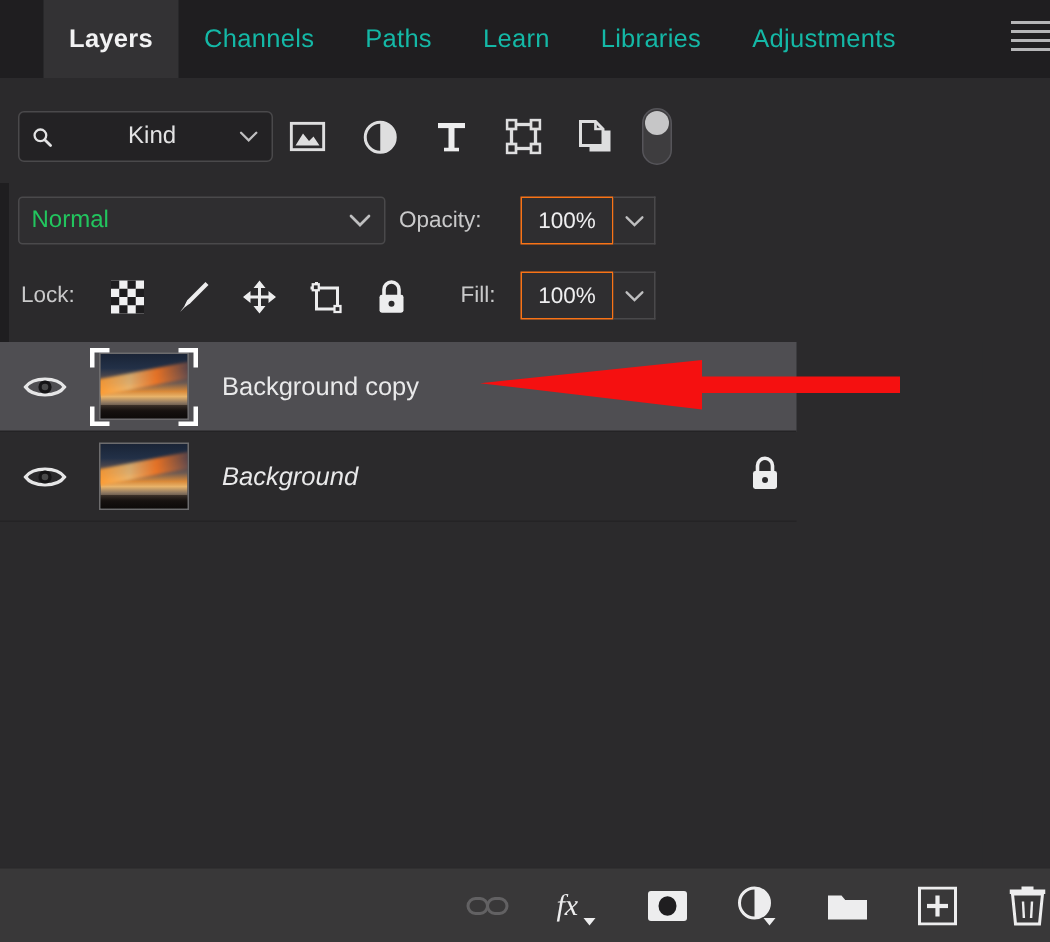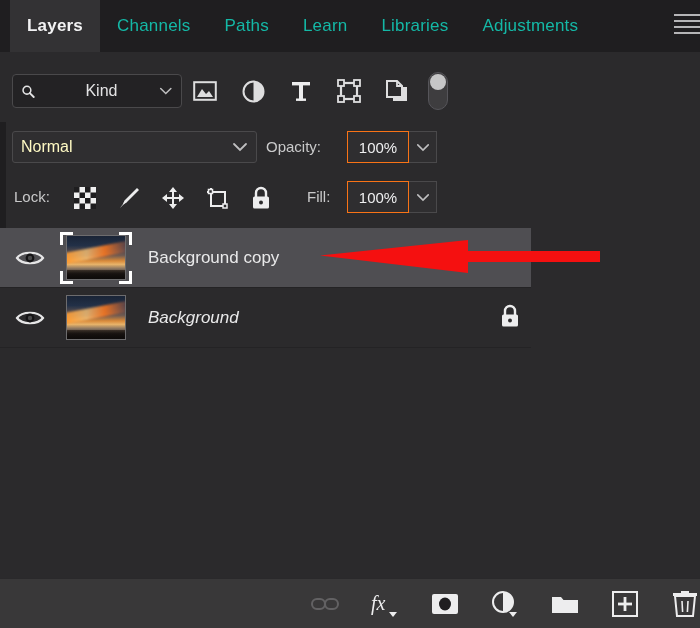--- a/index.html
+++ b/index.html
@@ -8,21 +8,21 @@
     background: #2b2a2c;
     font-family: "Liberation Sans", sans-serif;
     overflow: hidden;
   }
   .panel { position: relative; width: 700px; height: 628px; background: #2b2a2c; }
 
   
   .tabbar {
     position: absolute; left: 0; top: 0; width: 700px; height: 52px;
     background: #1f1e20;
-    display: flex; align-items: stretch;
+    display: flex; align-items: stretch; padding-left: 19px;
   }
   .tab {
     display: flex; align-items: center; padding: 0 17px;
     font-size: 17px; color: #14b8a6; letter-spacing: .2px;
     white-space: nowrap;
   }
   .tab.active { background: #333234; color: #f2f2f3; font-weight: bold; }
   .tab:first-child { margin-left: 10px; }
   .menu-icon {
     position: absolute; right: 0px; top: 14px; width: 26px; height: 20px;
@@ -57,21 +57,21 @@
     border-radius: 50%; background: #c6c6c7;
   }
 
   
   .blendrow { position: absolute; left: 0; top: 122px; width: 700px; height: 50px; }
   .blendbox {
     position: absolute; left: 12px; top: 9px; width: 245px; height: 32px;
     background: #2f2e30; border: 1px solid #4a494b; border-radius: 3px;
     display: flex; align-items: center; padding: 0 8px;
   }
-  .blend-label { font-size: 16px; color: #fef9c3; }
+  .blend-label { font-size: 16px; color: #22c55e; }
   .optlabel {
     position: absolute; left: 266px; top: 16px;
     font-size: 15px; color: #c9c9ca;
   }
   .numfield {
     position: absolute; top: 9px; height: 32px; width: 62px;
     background: #2f2e30; border: 1px solid #f97316;
     display: flex; align-items: center; justify-content: center;
     font-size: 15px; color: #eeeeef;
   }

